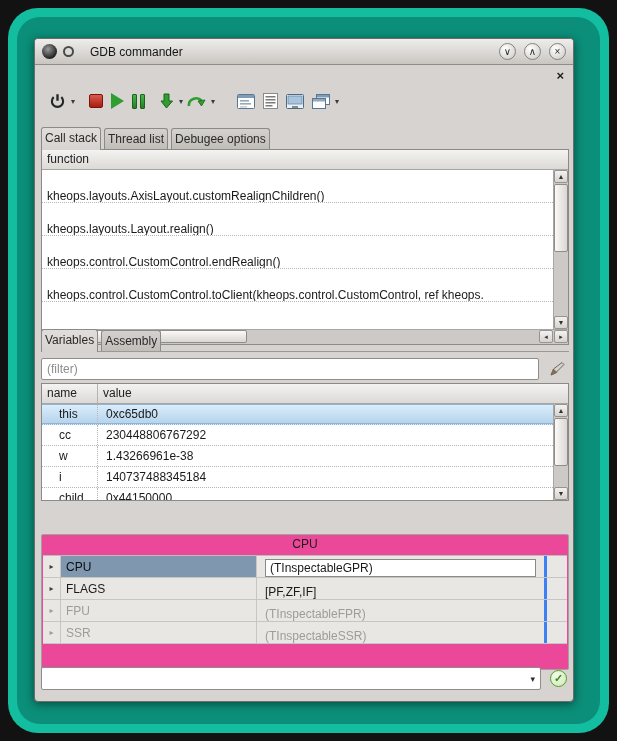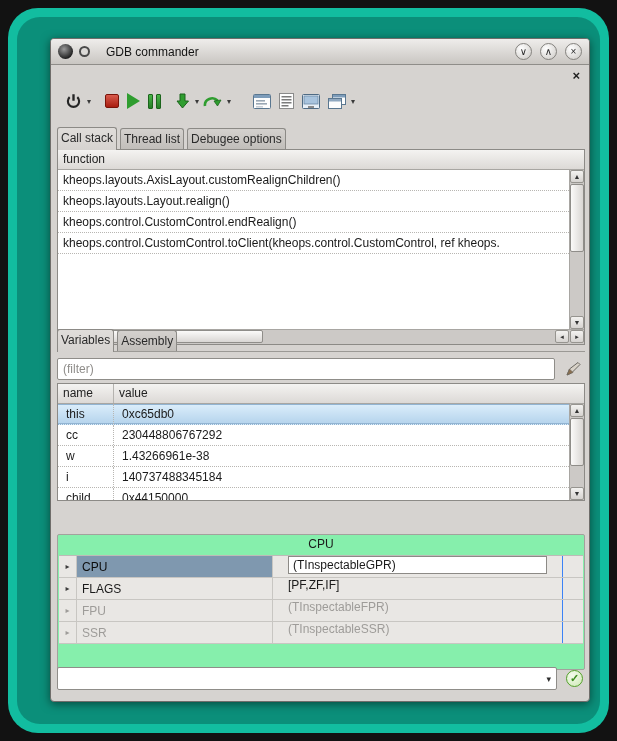--- a/index.html
+++ b/index.html
@@ -4,21 +4,21 @@
 <style>
   *{box-sizing:border-box;margin:0;padding:0}
   html,body{width:617px;height:741px}
   body{background:#121212;font-family:"Liberation Sans",sans-serif;font-size:12px;color:#1a1a1a;position:relative;overflow:hidden}
 
   
   .teal-frame{position:absolute;left:8px;top:8px;width:601px;height:725px;border-radius:30px;background:#12bda0}
   .teal-inner{position:absolute;left:9px;top:9px;right:9px;bottom:9px;border-radius:23px;background:#0b8f7a}
 
   
-  .window{position:absolute;left:50px;top:38px;width:540px;height:664px;background:#d6d3d0;border:1px solid #6f6d6a;border-radius:4px;overflow:hidden;box-shadow:0 2px 10px rgba(0,0,0,.5)}
+  .window{position:absolute;left:34px;top:38px;width:540px;height:664px;background:#d6d3d0;border:1px solid #6f6d6a;border-radius:4px;overflow:hidden;box-shadow:0 2px 10px rgba(0,0,0,.5)}
 
   
   .titlebar{position:absolute;left:0;top:0;width:100%;height:26px;background:linear-gradient(#efedeb,#c9c6c2);border-bottom:1px solid #8f8d89;display:flex;align-items:center;padding:0 7px}
   .app-icon{width:15px;height:15px;border-radius:50%;background:radial-gradient(circle at 40% 35%,#9a9a9a,#1f1f1f 72%);margin-right:6px;flex:none}
   .pin-icon{width:11px;height:11px;border-radius:50%;border:2px solid #4a4a4a;background:#dcdad7;margin-right:16px;flex:none}
   .title-text{font-size:12px;color:#141414}
   .tb-buttons{margin-left:auto;display:flex;gap:8px}
   .tb-btn{width:17px;height:17px;border-radius:50%;border:1px solid #84827e;background:radial-gradient(circle at 35% 30%,#ffffff,#ccc9c5);display:flex;align-items:center;justify-content:center;font-size:10px;line-height:1;color:#2c2c2c}
 
   .dock-close{position:absolute;right:9px;top:30px;font-size:13px;font-weight:bold;color:#1d1d1d;line-height:1}
@@ -41,21 +41,21 @@
   #tabs2{top:290px}
   .tabline{position:absolute;left:6px;top:312px;width:528px;height:1px;background:#9b9995;z-index:1}
 
   
   .panel{position:absolute;left:6px;width:528px;background:#fff;border:1px solid #8c8a86;z-index:2}
 
   
   #callstack-panel{top:110px;height:196px}
   .cs-header{height:20px;background:linear-gradient(#f4f3f1,#dcd9d6);border-bottom:1px solid #a8a6a2;padding:2px 5px;color:#222}
   .cs-rows{position:absolute;left:0;top:20px;right:15px;bottom:15px;overflow:hidden;background:#fff}
-  .cs-row{height:21px;line-height:21px;padding:0 5px;border-bottom:1px dotted #b8b6b2;white-space:nowrap;overflow:hidden}
+  .cs-row{height:21px;line-height:21px;padding:16px 5px;border-bottom:1px dotted #b8b6b2;white-space:nowrap;overflow:hidden}
 
   
   .vscroll{position:absolute;right:0;width:15px;background:#ccc9c6;border-left:1px solid #a8a6a2}
   #callstack-panel .vscroll{top:20px;bottom:15px}
   #vars-panel .vscroll{top:20px;bottom:0}
   .sarrow{position:absolute;left:0;width:14px;height:13px;display:flex;align-items:center;justify-content:center;font-size:7px;color:#333;background:linear-gradient(#f3f2f0,#d6d3d0);border:1px solid #96948f;border-radius:2px}
   .sarrow.up{top:0}.sarrow.down{bottom:0}
   .vthumb{position:absolute;left:0;width:14px;background:linear-gradient(90deg,#fbfaf9,#d9d6d3);border:1px solid #8f8d89;border-radius:2px}
   #callstack-panel .vthumb{top:14px;height:68px}
   #vars-panel .vthumb{top:14px;height:48px}
@@ -70,32 +70,32 @@
   .filter-input::placeholder{color:#8f8d8a}
   .filter-btn{position:absolute;right:0;top:2px;width:24px;height:20px;display:flex;align-items:center;justify-content:center}
 
   
   #vars-panel{top:344px;height:118px}
   .var-header{display:flex;height:20px;background:linear-gradient(#f4f3f1,#dcd9d6);border-bottom:1px solid #a8a6a2}
   .vh-name{width:56px;padding:2px 5px;border-right:1px solid #b5b3af;color:#222}
   .vh-value{flex:1;padding:2px 5px;color:#222}
   .var-rows{position:absolute;top:20px;left:0;right:15px;bottom:0;overflow:hidden;background:#fff}
   .var-row{display:flex;height:21px;line-height:20px;border-bottom:1px dotted #b8b6b2}
-  .vr-name{width:56px;padding:0 8px;border-right:1px dotted #b8b6b2;overflow:hidden}
+  .vr-name{width:56px;padding:0 17px;border-right:1px dotted #b8b6b2;overflow:hidden}
   .vr-value{flex:1;padding:0 8px;overflow:hidden}
   .var-row.selected{background:linear-gradient(#dceefb,#b4d3ec);box-shadow:inset 0 1px 0 #92b4d2,inset 0 -1px 0 #92b4d2;border-bottom-color:#92b4d2}
 
   
-  #cpu-box{position:absolute;left:6px;top:495px;width:528px;height:136px;border:1px solid #a3a19d;border-radius:2px;background:#86efac}
+  #cpu-box{position:absolute;left:6px;top:495px;width:528px;height:136px;border:1px solid #a3a19d;border-radius:2px;background:#ec4899}
   .cpu-title{height:19px;text-align:center;line-height:19px;font-size:12px;color:#1b1b1b}
   .cpu-tree{position:absolute;left:1px;right:1px;top:20px;height:89px;background:#e9e7e4;border-top:1px solid #bdbbb7;overflow:hidden}
   .cpu-row{display:flex;height:22px;border-bottom:1px solid #c8c6c2;align-items:stretch;background:#e9e7e4}
   .cpu-arrow{width:18px;display:flex;align-items:center;justify-content:center;font-size:8px;color:#3c3c3c;border-right:1px solid #c8c6c2}
   .cpu-name{width:196px;display:flex;align-items:center;padding:0 5px;border-right:1px solid #c8c6c2}
-  .cpu-value{width:290px;display:flex;align-items:flex-start;padding:0 15px;border-right:1px solid #3b82f6}
+  .cpu-value{width:290px;display:flex;align-items:flex-end;padding:0 8px;border-right:3px solid #3b82f6}
   .cpu-rest{flex:1}
   .cpu-row.selected .cpu-name{background:#7f98af;color:#0d0d0d}
   .cpu-row.disabled .cpu-name,.cpu-row.disabled .cpu-value,.cpu-row.disabled .cpu-arrow{color:#9e9c99}
   .cpu-editor{width:100%;height:18px;background:#fff;border:1px solid #8c8a86;padding:0 4px;line-height:16px;font-size:12px;color:#1a1a1a}
 
   
   #command-row{position:absolute;left:6px;top:628px;width:528px;height:24px}
   .combo{position:absolute;left:0;top:0;width:500px;height:23px;background:#fff;border:1px solid #8f8d89;border-radius:2px}
   .combo input{position:absolute;left:3px;top:1px;width:472px;height:19px;border:none;outline:none;font-family:"Liberation Sans",sans-serif;font-size:12px;background:transparent;color:#1a1a1a}
   .combo-arrow{position:absolute;right:5px;top:0;height:100%;display:flex;align-items:center;font-size:9px;color:#2e2e2e}

